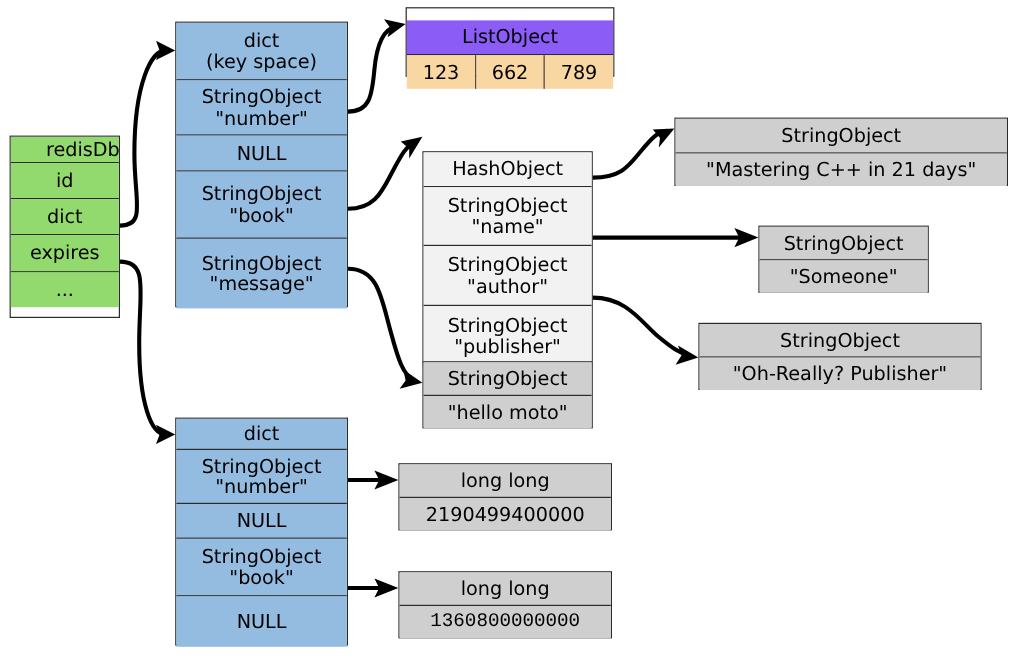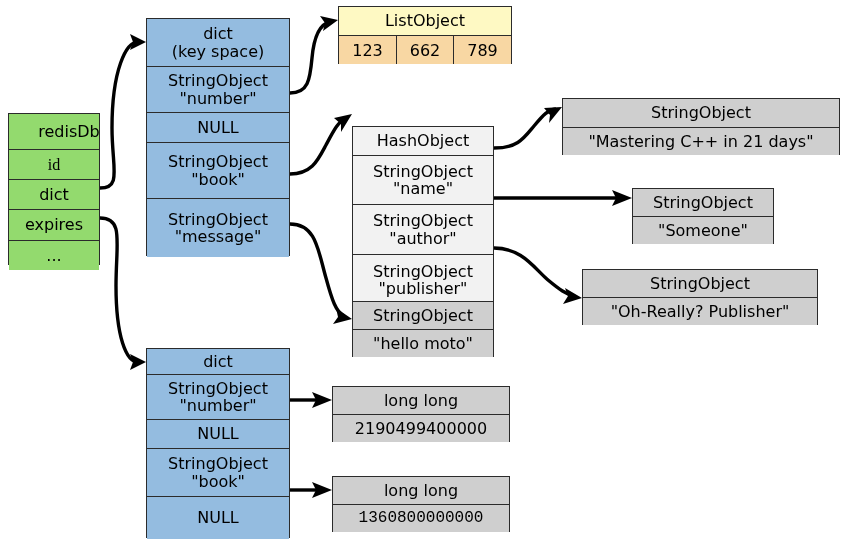--- a/index.html
+++ b/index.html
@@ -30,21 +30,21 @@
     line-height:1.08;
     color:#000;
     font-size:16px;
     white-space:pre-line;
     padding:0 4px;
   }
   .row:last-child{border-bottom:none;}
   
   .green .row{background:#93da6e;}
   .blue  .row{background:#94bce0;}
-  .tan   .row{background:#fef9c3;}
+  .tan   .row{background:#8b5cf6;margin-top:10px;}
   .grey  .row{background:#cfcfcf;}
   .white .row{background:#f2f2f2;}
   .grey  .row.hdr{background:#cfcfcf;}
 
   .cells{display:flex;text-align:right;}
   .cells .cell{
     box-sizing:border-box;
     border-right:1px solid #2b2b2b;
     display:flex;align-items:center;justify-content:center;
     background:#f8d7a3;font-size:16px;color:#000;
@@ -57,22 +57,22 @@
   }
   svg.links path{fill:none;stroke:#000000;stroke-width:3.4;}
   svg.links polygon{fill:#000000;}
 </style>
 </head>
 <body>
 
 <div id="canvas">
 
   <div class="box green" style="left:8px;top:113px;width:92px;height:152px;">
-    <div class="row" style="height:36px;padding-left:34px;">redisDb</div>
-    <div class="row" style="height:30px;font-family:Liberation Serif, serif;">id</div>
+    <div class="row" style="height:22px;padding-left:34px;">redisDb</div>
+    <div class="row" style="height:30px;">id</div>
     <div class="row" style="height:30px;">dict</div>
     <div class="row" style="height:31px;text-align:center;">expires</div>
     <div class="row" style="height:29px;">...</div>
   </div>
 
   <div class="box blue" style="left:146px;top:18px;width:144px;height:238px;">
     <div class="row" style="height:48px;">dict
 (key space)</div>
     <div class="row" style="height:46px;">StringObject
 "number"</div>

